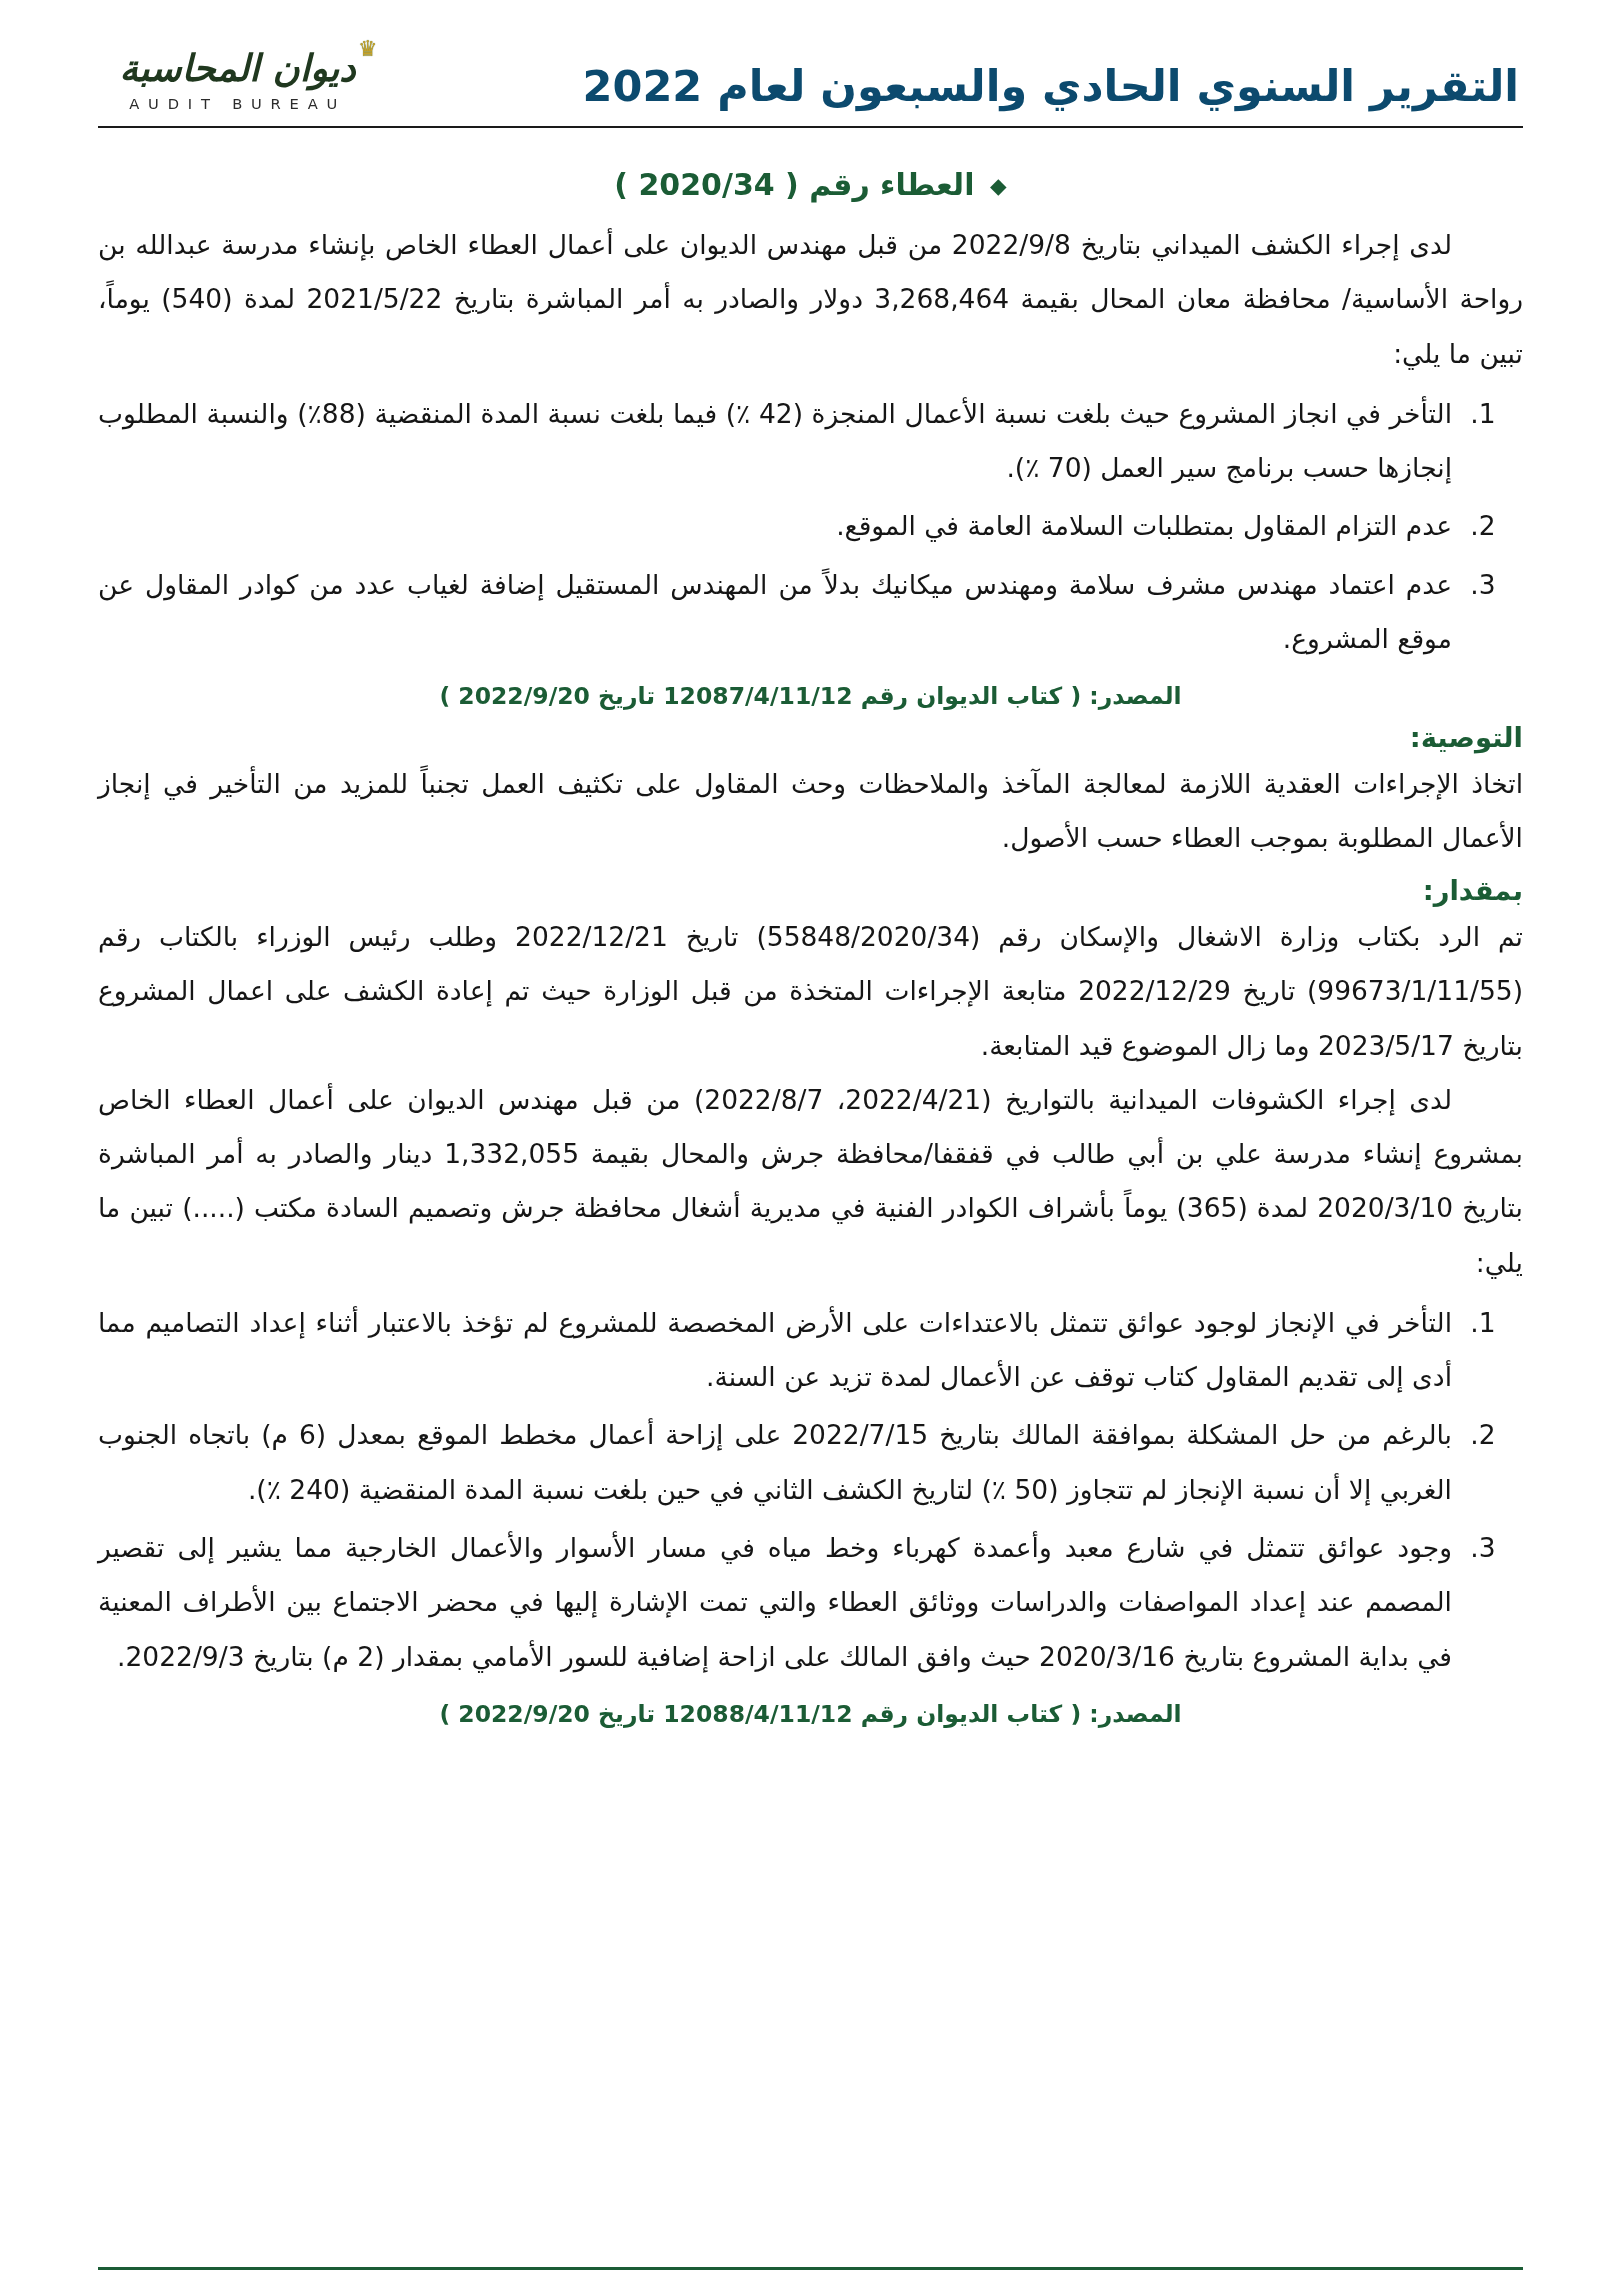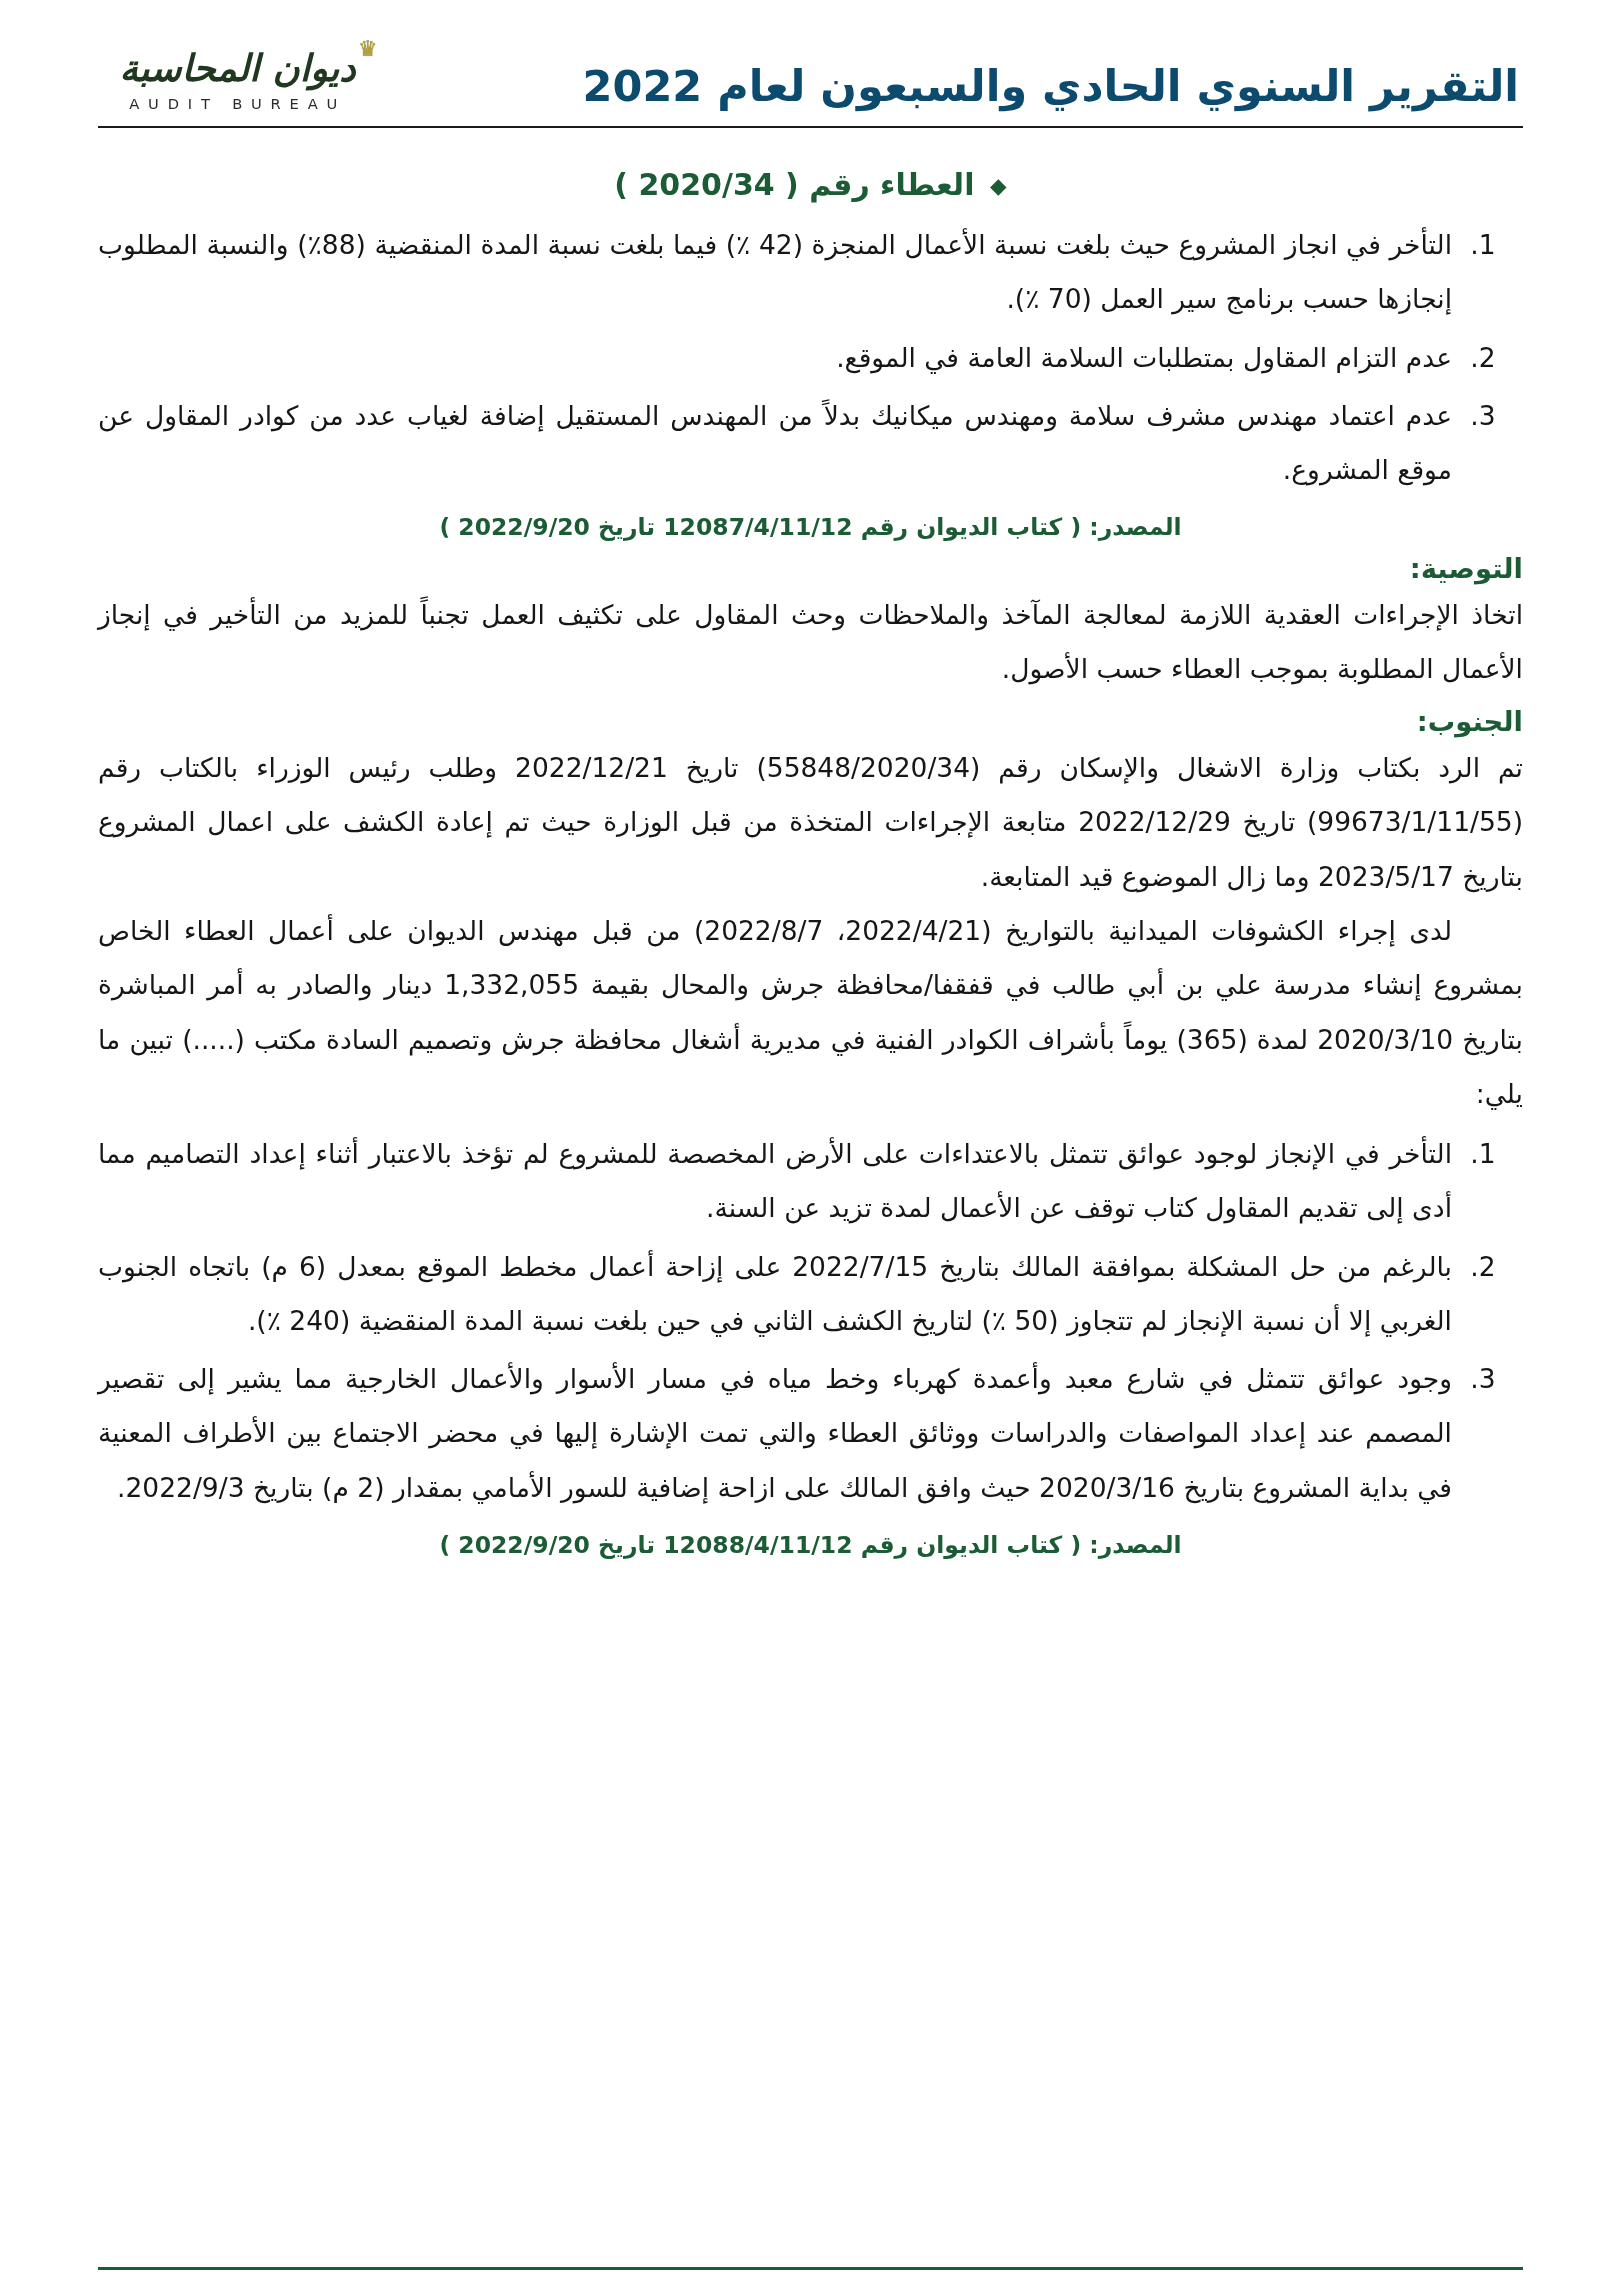--- a/index.html
+++ b/index.html
@@ -160,20 +160,21 @@
   </header>
   <div class="header-rule"></div>
 
   <main>
 
     <section>
       <div class="sec-heading">
         <span class="diamond">◆</span><span>العطاء رقم ( 2020/34 )</span>
       </div>
 
+      <p class="body intro">لدى إجراء الكشف الميداني بتاريخ 2022/9/8 من قبل مهندس الديوان على أعمال العطاء الخاص بإنشاء مدرسة عبدالله بن رواحة الأساسية/ محافظة معان المحال بقيمة 3,268,464 دولار والصادر به أمر المباشرة بتاريخ 2021/5/22 لمدة (540) يوماً، تبين ما يلي:</p>
 
       <div class="list">
         <div class="item">
           <span class="num">1.</span>
           <p class="body">التأخر في انجاز المشروع حيث بلغت نسبة الأعمال المنجزة (42 ٪) فيما بلغت نسبة المدة المنقضية (88٪) والنسبة المطلوب إنجازها حسب برنامج سير العمل (70 ٪).</p>
         </div>
         <div class="item">
           <span class="num">2.</span>
           <p class="body">عدم التزام المقاول بمتطلبات السلامة العامة في الموقع.</p>
         </div>
@@ -181,21 +182,21 @@
           <span class="num">3.</span>
           <p class="body">عدم اعتماد مهندس مشرف سلامة ومهندس ميكانيك بدلاً من المهندس المستقيل إضافة لغياب عدد من كوادر المقاول عن موقع المشروع.</p>
         </div>
       </div>
 
       <div class="source">المصدر: ( كتاب الديوان رقم 12087/4/11/12 تاريخ 2022/9/20 )</div>
 
       <div class="green-label">التوصية:</div>
       <p class="body">اتخاذ الإجراءات العقدية اللازمة لمعالجة المآخذ والملاحظات وحث المقاول على تكثيف العمل تجنباً للمزيد من التأخير في إنجاز الأعمال المطلوبة بموجب العطاء حسب الأصول.</p>
 
-      <div class="green-label">الجنوب:</div>
+      <div class="green-label">بمقدار:</div>
       <p class="body">تم الرد بكتاب وزارة الاشغال والإسكان رقم (55848/2020/34) تاريخ 2022/12/21 وطلب رئيس الوزراء بالكتاب رقم (99673/1/11/55) تاريخ 2022/12/29  متابعة الإجراءات المتخذة من قبل الوزارة حيث تم إعادة الكشف على اعمال المشروع بتاريخ 2023/5/17 وما زال الموضوع قيد المتابعة.</p>
     </section>
 
     <section>
 
       <p class="body intro">لدى إجراء الكشوفات الميدانية بالتواريخ (2022/4/21، 2022/8/7) من قبل مهندس الديوان على أعمال العطاء الخاص بمشروع إنشاء مدرسة علي بن أبي طالب في قفقفا/محافظة جرش والمحال بقيمة 1,332,055 دينار والصادر به أمر المباشرة بتاريخ 2020/3/10 لمدة (365) يوماً بأشراف الكوادر الفنية في مديرية أشغال محافظة جرش وتصميم السادة مكتب (.....) تبين ما يلي:</p>
 
       <div class="list">
         <div class="item">
           <span class="num">1.</span>

